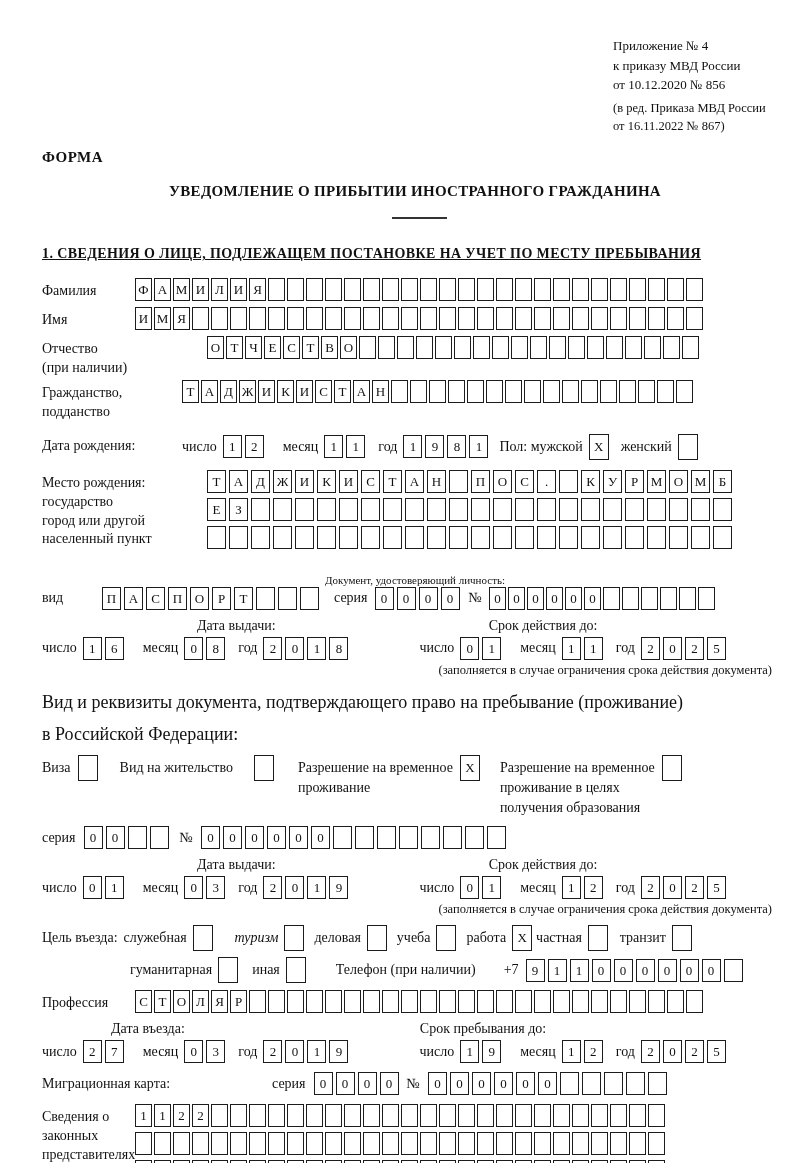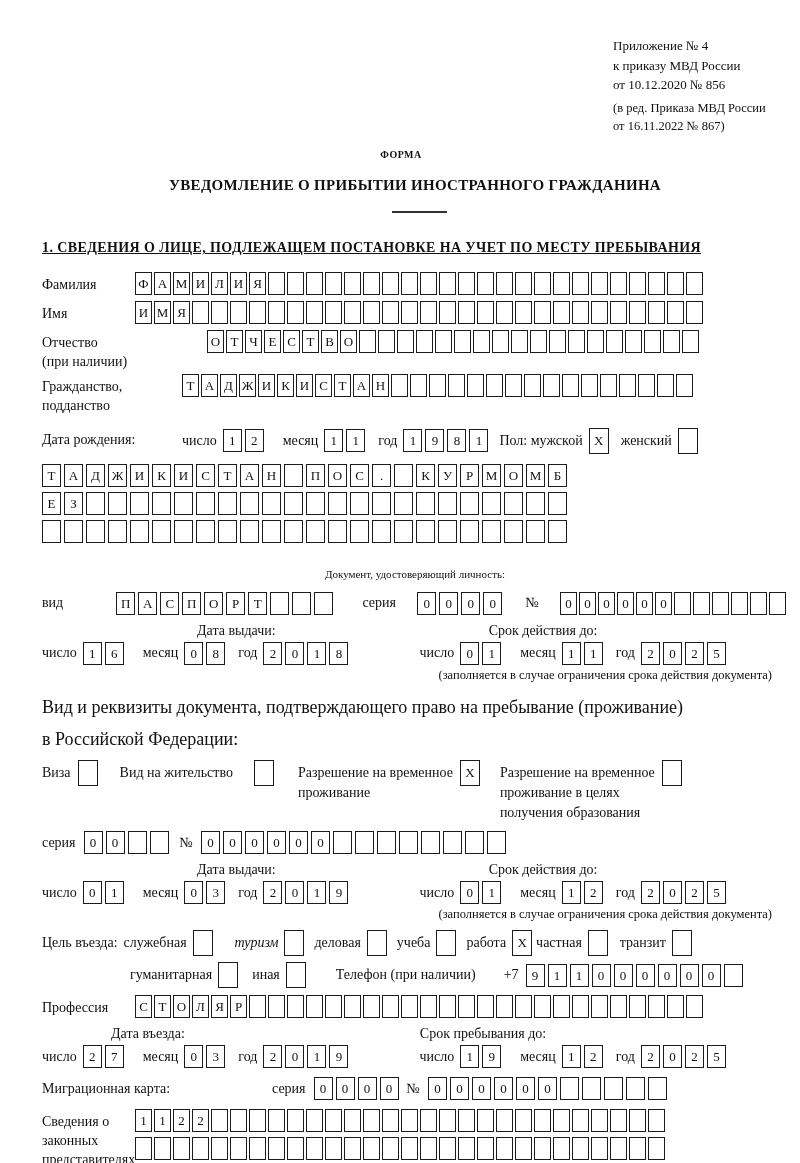--- a/index.html
+++ b/index.html
@@ -6,21 +6,21 @@
   html, body { background: #ffffff; }
   body {
     width: 800px; height: 1163px; overflow: hidden;
     font-family: "Liberation Serif", "DejaVu Serif", serif;
     color: #111; font-size: 14px;
   }
   .page { width: 800px; height: 1163px; padding: 36px 12px 0 42px; overflow: hidden; }
 
   .appendix { margin-left: 571px; width: 178px; font-size: 13px; line-height: 1.5; white-space: pre-line; }
   .edition  { margin-left: 571px; width: 178px; font-size: 12.5px; line-height: 1.45; white-space: pre-line; margin-top: 4px; }
-  .forma { text-align: center; padding-right: 28px; font-weight: bold; font-size: 10px; margin-top: 14px; letter-spacing: 0.5px; }
+  .forma { text-align: left; padding-right: 28px; font-weight: bold; font-size: 15px; margin-top: 14px; letter-spacing: 0.5px; }
 
   .title { text-align: center; font-weight: bold; font-size: 15px; line-height: 1.55; margin-top: 14px; letter-spacing: 0.3px; }
   .blank-line { display: inline-block; width: 55px; border-bottom: 2px solid #333; height: 12px; margin-left: 8px; }
   .sec-heading { font-weight: bold; font-size: 14px; margin-top: 20px; letter-spacing: 0.4px; text-decoration: underline; }
 
   .row { display: flex; align-items: flex-start; margin-top: 6px; }
   .lbl { font-size: 14px; padding-top: 4px; line-height: 1.35; white-space: pre-line; flex: none; }
   .cells { display: flex; flex: none; }
   .cell, .wcell {
     display: inline-flex; align-items: center; justify-content: center;
@@ -238,20 +238,24 @@
       <span class="sublbl">Пол: мужской</span>
       <span class="box">X</span>
     </span>
     <span class="dg" style="margin-left:12px;">
       <span class="sublbl">женский</span>
       <span class="box"></span>
     </span>
   </div>
 
   <div class="row" style="margin-top:10px;">
+    <span class="lbl" style="width:165px;">Место рождения:
+государство
+город или другой
+населенный пункт</span>
     <span class="stack">
       <span class="cells wide">
           <span class="wcell">Т</span>
           <span class="wcell">А</span>
           <span class="wcell">Д</span>
           <span class="wcell">Ж</span>
           <span class="wcell">И</span>
           <span class="wcell">К</span>
           <span class="wcell">И</span>
           <span class="wcell">С</span>
@@ -322,21 +326,21 @@
           <span class="wcell"></span>
           <span class="wcell"></span>
           <span class="wcell"></span>
           <span class="wcell"></span>
         </span>
     </span>
   </div>
 
   <div class="center-bold">Документ, удостоверяющий личность:</div>
 
-  <div class="row" style="margin-top:12px; align-items:center;justify-content:space-between;">
+  <div class="row" style="margin-top:1px; align-items:center;">
     <span class="lbl" style="width:60px; padding-top:0;">вид</span>
     <span class="cells wide">
         <span class="wcell">П</span>
         <span class="wcell">А</span>
         <span class="wcell">С</span>
         <span class="wcell">П</span>
         <span class="wcell">О</span>
         <span class="wcell">Р</span>
         <span class="wcell">Т</span>
         <span class="wcell"></span>

